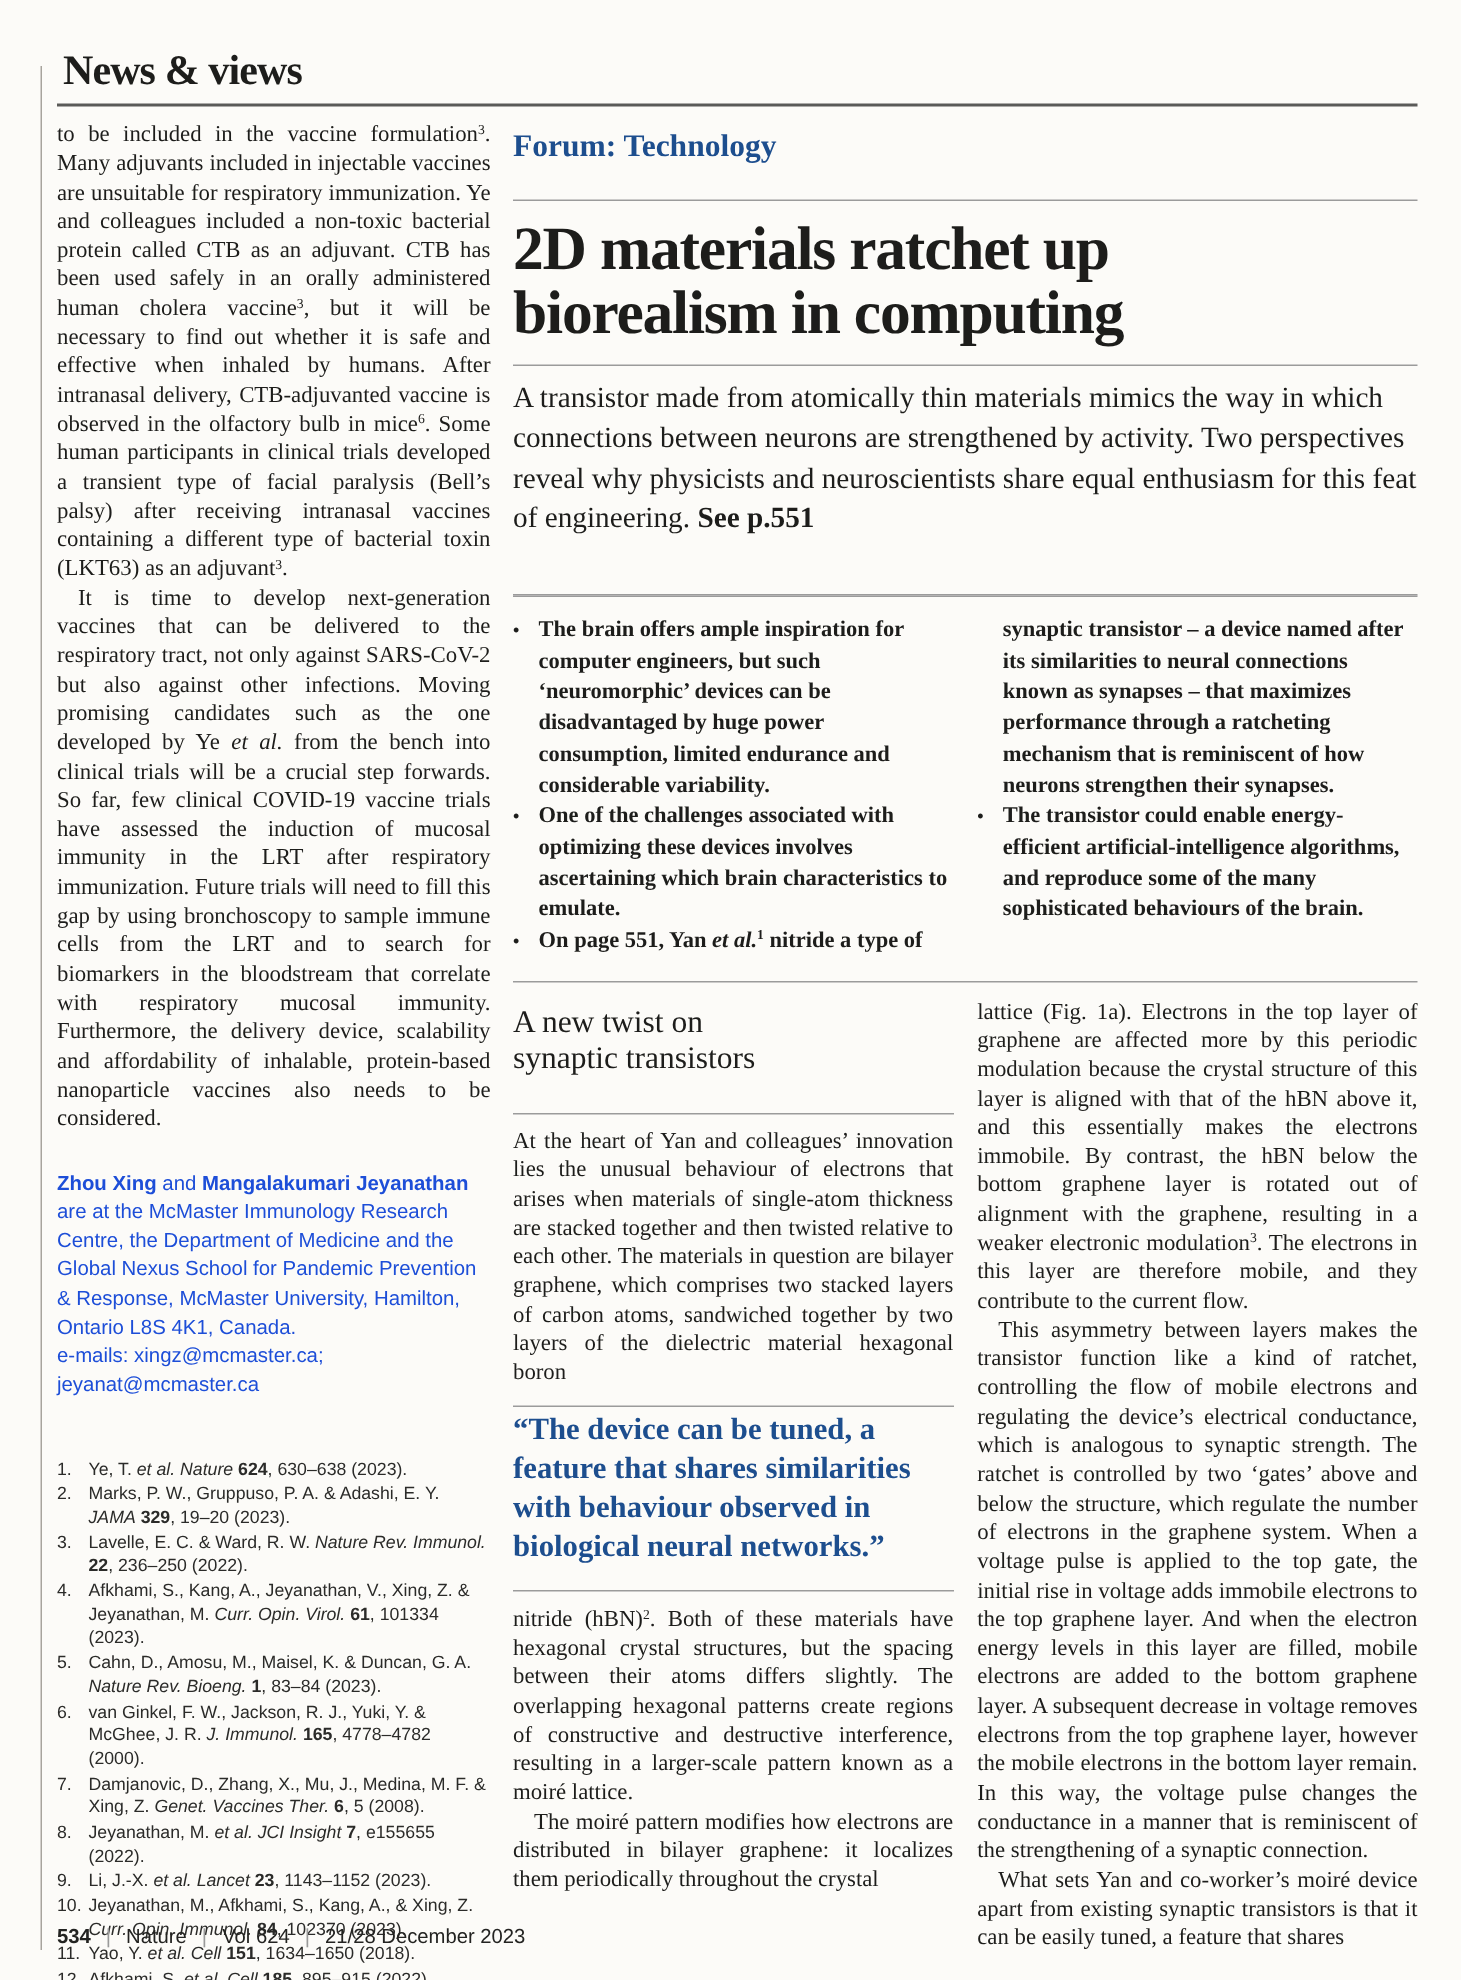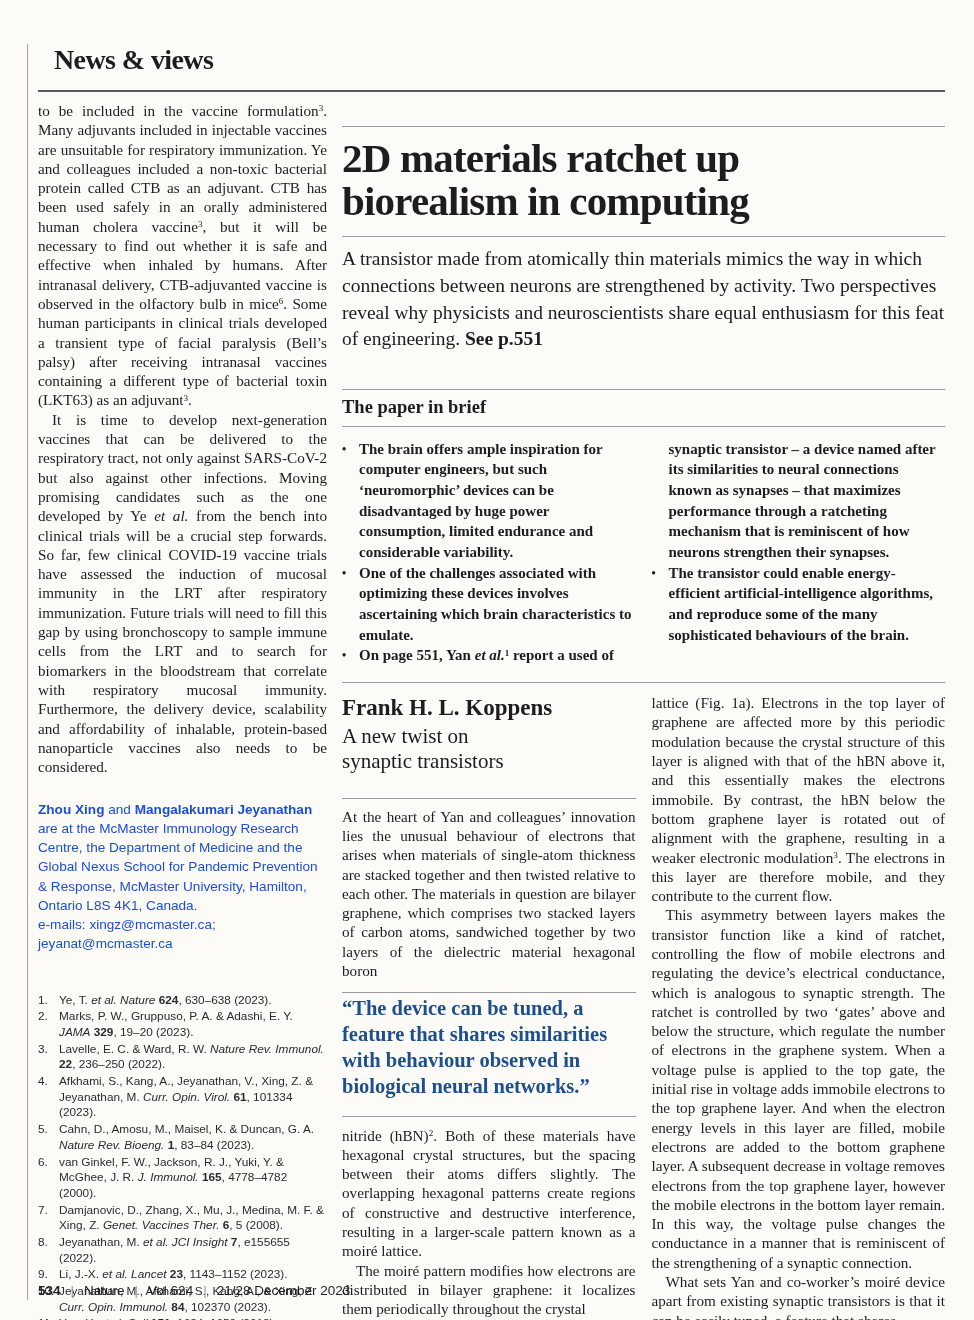--- a/index.html
+++ b/index.html
@@ -11,21 +11,21 @@
   *{box-sizing:border-box;}
   html,body{margin:0;padding:0;}
   body{background:#e8e8e6;}
   .page{
     width:974px;height:1320px;position:relative;margin:0 auto;
     background:var(--page_background);color:var(--text_black);
     font-family:"Liberation Serif","DejaVu Serif",serif;
     padding:30px 29px 0 38px;overflow:hidden;
   }
   .left-margin-rule{position:absolute;left:27px;top:44px;width:1px;height:1256px;background:#a7a49d;}
-  .masthead{font-size:28px;font-weight:700;margin:16px;letter-spacing:-0.6px;line-height:1;}
+  .masthead{font-size:28px;font-weight:700;margin:4px;letter-spacing:-0.6px;line-height:1;}
   .masthead-rule{height:2px;background:#5a5a58;margin-top:7px;}
   .columns{display:flex;gap:15px;margin-top:9px;}
   .col-left{width:289px;flex:none;}
   .col-right{flex:1;min-width:0;}
 
   .body{font-size:15.2px;line-height:1.27;text-align:justify;margin:0;hyphens:auto;-webkit-hyphens:auto;}
   .indent{text-indent:14px;}
   .i{font-style:italic;}
   .b{font-weight:700;}
   sup{font-size:0.6em;line-height:0;vertical-align:baseline;position:relative;top:-0.5em;}
@@ -139,63 +139,62 @@
         <div class="ref">
             <span class="refnum">12.</span>
             <span class="reftext"><span>Afkhami, S. </span><span class="i">et al. Cell</span><span> </span><span class="b">185</span><span>, 895–915 (2022).</span></span>
           </div>
 
       </div>
 
     </aside>
 
     <section class="col-right">
+      <div class="kicker">Forum: Technology</div>
       <div class="rule rule-kicker"></div>
 
       <div class="headline">
         <div>2D materials ratchet up</div>
         <div>biorealism in computing</div>
       </div>
       <div class="rule rule-standfirst"></div>
       <p class="standfirst"><span>A transistor made from atomically thin materials mimics the way in which connections between neurons are strengthened by activity. Two perspectives reveal why physicists and neuroscientists share equal enthusiasm for this feat of engineering. </span><span class="b">See p.551</span></p>
 
       <section class="brief">
         <div class="rule"></div>
-        <h3 class="brief-title">The paper in brief</h3>
         <div class="rule"></div>
         <div class="brief-cols">
           <div class="brief-col">
             <div class="bullet-item">
                 <span class="dot">•</span>
                 <span class="bullet-text"><span>The brain offers ample inspiration for computer engineers, but such ‘neuromorphic’ devices can be disadvantaged by huge power consumption, limited endurance and considerable variability.</span></span>
               </div>
             <div class="bullet-item">
                 <span class="dot">•</span>
                 <span class="bullet-text"><span>One of the challenges associated with optimizing these devices involves ascertaining which brain characteristics to emulate.</span></span>
               </div>
             <div class="bullet-item">
                 <span class="dot">•</span>
-                <span class="bullet-text"><span>On page 551, Yan </span><span class="i">et al.</span><sup>1</sup><span> report a used of</span></span>
+                <span class="bullet-text"><span>On page 551, Yan </span><span class="i">et al.</span><sup>1</sup><span> nitride a type of</span></span>
               </div>
           </div>
           <div class="brief-col">
             <p class="brief-cont"><span>synaptic transistor – a device named after its similarities to neural connections known as synapses – that maximizes performance through a ratcheting mechanism that is reminiscent of how neurons strengthen their synapses.</span></p>
             <div class="bullet-item">
                 <span class="dot">•</span>
                 <span class="bullet-text"><span>The transistor could enable energy-efficient artificial-intelligence algorithms, and reproduce some of the many sophisticated behaviours of the brain.</span></span>
               </div>
           </div>
         </div>
       </section>
 
       <div class="rule"></div>
 
       <div class="persp-cols">
         <div class="persp-col">
-          <h3 class="persp-author">Frank H. L. Koppens</h3>
           <div class="persp-subtitle">
             <div>A new twist on</div>
             <div>synaptic transistors</div>
           </div>
           <div class="rule col-rule"></div>
           <p class="body"><span>At the heart of Yan and colleagues’ innovation lies the unusual behaviour of electrons that arises when materials of single-atom thickness are stacked together and then twisted relative to each other. The materials in question are bilayer graphene, which comprises two stacked layers of carbon atoms, sandwiched together by two layers of the dielectric material hexagonal boron</span></p>
           <div class="pullquote">“The device can be tuned, a feature that shares similarities with behaviour observed in biological neural networks.”</div>
           <p class="body"><span>nitride (hBN)</span><sup>2</sup><span>. Both of these materials have hexagonal crystal structures, but the spacing between their atoms differs slightly. The overlapping hexagonal patterns create regions of constructive and destructive interference, resulting in a larger-scale pattern known as a moiré lattice.</span></p>
           <p class="body indent"><span>The moiré pattern modifies how electrons are distributed in bilayer graphene: it localizes them periodically throughout the crystal</span></p>
         </div>

